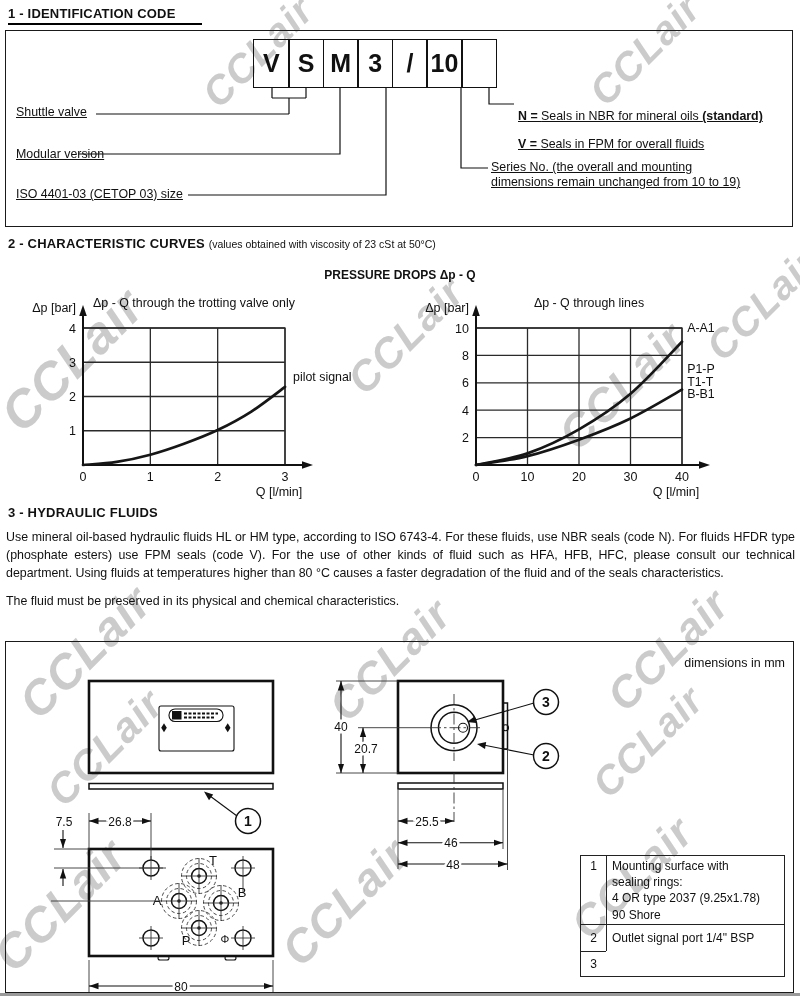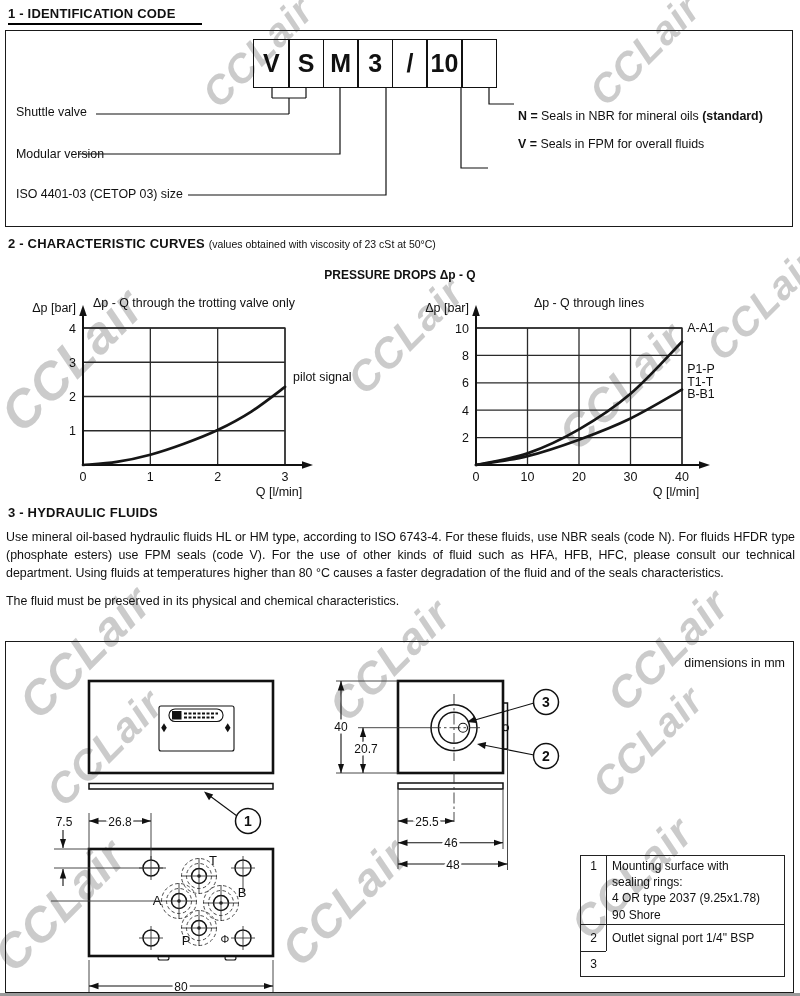--- a/index.html
+++ b/index.html
@@ -12,21 +12,21 @@
   .abs{position:absolute;}
   .h{position:absolute;font-weight:bold;font-size:13px;letter-spacing:.2px;white-space:nowrap;}
   .h1u{border-bottom:2px solid #000;padding-bottom:2px;padding-right:26px;}
   .hnote{font-weight:normal;font-size:10.5px;letter-spacing:0;}
   .subtitle{position:absolute;left:0;right:0;text-align:center;font-weight:bold;font-size:12px;}
   .box1{position:absolute;left:5px;top:30px;width:786px;height:195px;border:1.6px solid #1a1a1a;}
   .cells{position:absolute;left:249px;top:8px;display:flex;}
   .cell{width:34.3px;height:47px;border:1.7px solid #111;margin-left:-1.7px;
         display:flex;align-items:center;justify-content:center;
         font-size:25px;font-weight:bold;background:transparent;}
-  .lbl{position:absolute;font-size:12.4px;line-height:14px;white-space:pre-line;}
+  .lbl{position:absolute;font-size:12.4px;line-height:14px;white-space:pre-line;text-decoration:underline;}
   .charts text{fill:#111;}
   .grid{stroke:#2a2a2a;stroke-width:1.3;fill:none;}
   .axis{stroke:#111;stroke-width:2;}
   .curve{stroke:#161616;stroke-width:2.7;fill:none;stroke-linecap:round;}
   .tick{font-size:12.5px;}
   .ctitle{font-size:12.4px;}
   .slabel{font-size:12.4px;}
   .para{position:absolute;font-size:12.4px;line-height:18px;text-align:justify;}
   .box4{position:absolute;left:5px;top:641px;border:1.6px solid #1a1a1a;background:transparent;}
   .box4 text{fill:#111;font-size:12.5px;}
@@ -101,20 +101,22 @@
 
       <div class="lbl" style="left:10px;top:74px">Shuttle valve</div>
       <div class="lbl" style="left:10px;top:116px">Modular version</div>
       <div class="lbl" style="left:10px;top:156px">ISO 4401-03 (CETOP 03) size</div>
 
       <div class="lbl" style="left:512px;top:64px">
         <div><span style="font-weight: bold;">N = </span><span>Seals in NBR for mineral oils </span><span style="font-weight: bold; margin-top: 29px;">(standard)</span></div>
         <div><span style="font-weight: bold;">V = </span><span>Seals in FPM for overall fluids</span></div>
       </div>
 
+      <div class="lbl" style="left:485px;top:129px;line-height:15px">Series No. (the overall and mounting
+dimensions remain unchanged from 10  to 19)</div>
     </div>
 
     <div class="h" style="left:8px;top:236px">
       <span>2 - CHARACTERISTIC CURVES</span>
       <span class="hnote">(values obtained with viscosity of 23 cSt at 50°C)</span>
     </div>
     <div class="subtitle" style="top:268px">PRESSURE DROPS Δp - Q</div>
 
     <svg class="abs charts" style="left:0;top:293px" width="360" height="212" viewBox="0 0 360 212">
         <line x1="83" y1="35" x2="83" y2="172" class="grid"></line>

